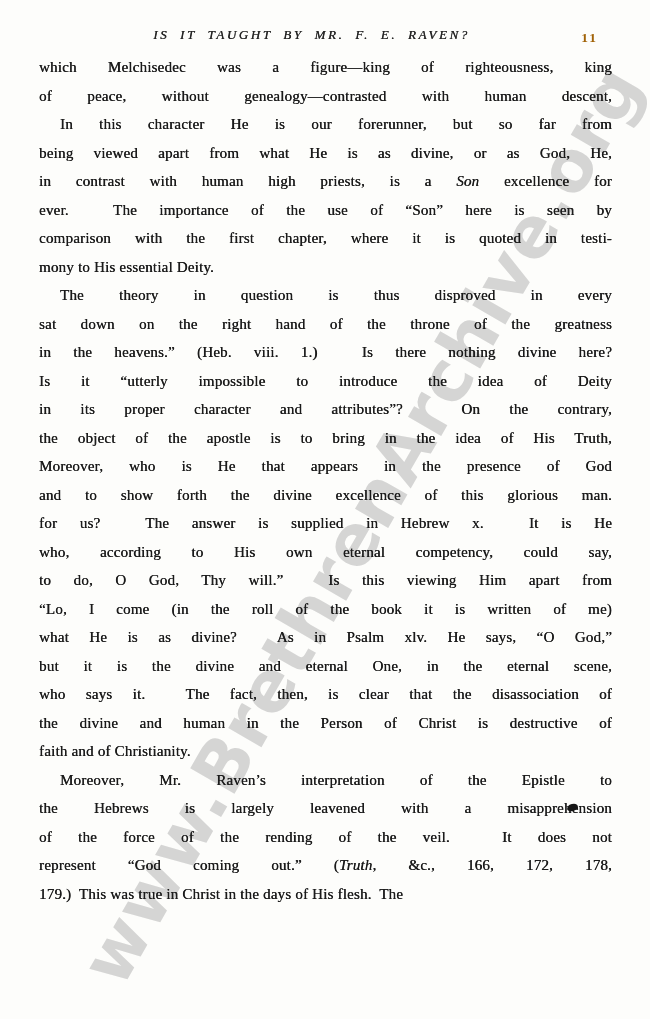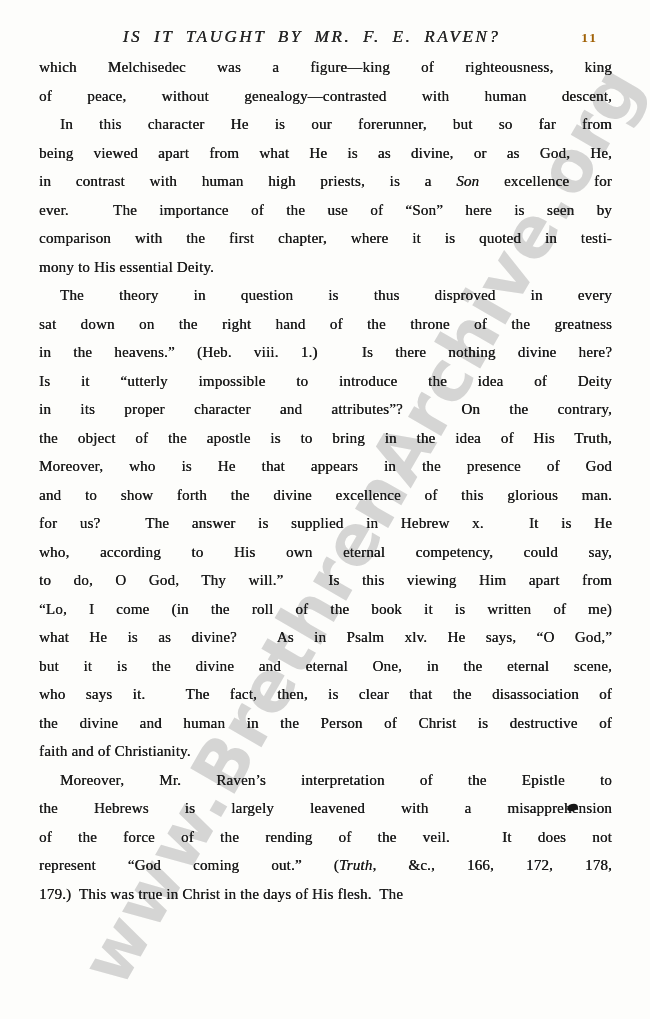--- a/index.html
+++ b/index.html
@@ -10,21 +10,21 @@
   }
   .watermark{
     position:absolute;left:362px;top:525px;
     transform:translate(-50%,-50%) rotate(-60deg);
     font-family:"DejaVu Sans",sans-serif;font-weight:bold;font-size:70px;
     letter-spacing:1px;color:rgba(173,173,173,0.5);white-space:nowrap;
     z-index:1;user-select:none;
   }
   .header{position:absolute;left:39px;top:27px;width:573px;height:22px;z-index:2;}
   .running-title{
-    display:block;text-align:center;font-style:italic;font-size:17px;
+    display:block;text-align:center;font-style:italic;font-size:13px;
     letter-spacing:2.6px;word-spacing:5px;color:#262626;
     text-shadow:0.3px 0 0 currentColor;padding-right:28px;
   }
   .page-number{
     position:absolute;right:14px;top:3px;font-size:13.5px;letter-spacing:2px;
     font-weight:bold;color:#a16207;
   }
   .page-body{position:absolute;left:39px;top:53px;width:573px;z-index:2;font-size:15px;}
   .paragraph{margin:0;padding:0;}
   .line{

